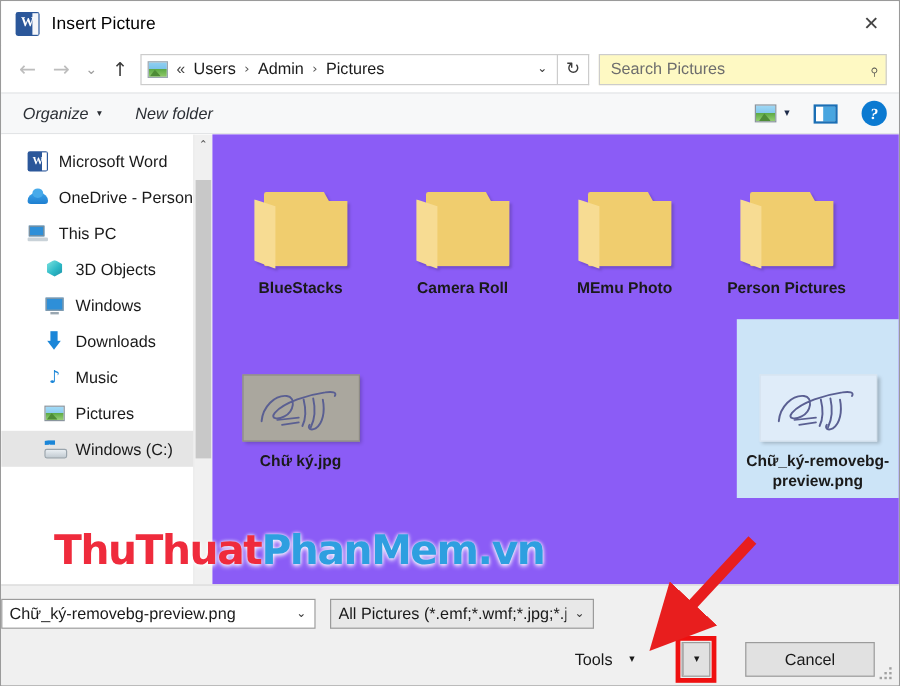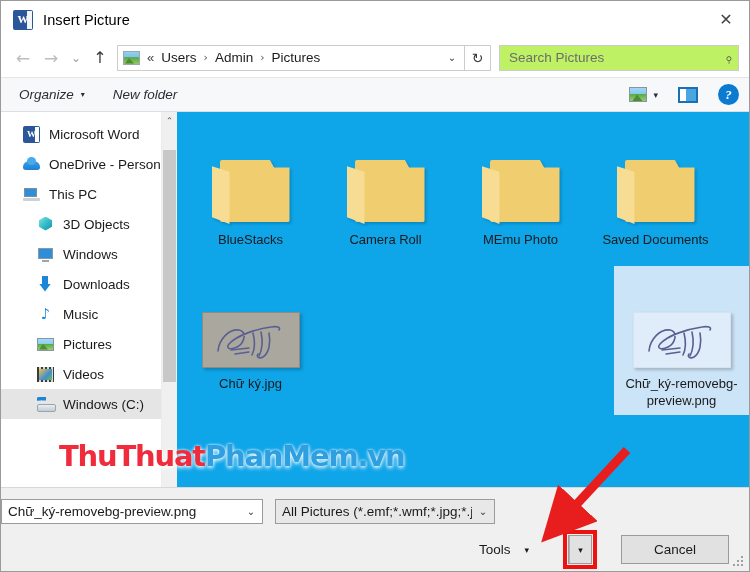--- a/index.html
+++ b/index.html
@@ -143,21 +143,21 @@
     background: #ffffff;
     display: flex; align-items: center; justify-content: center;
     color: #3b3b3b;
     font-size: 14px;
     font-family: "DejaVu Sans", sans-serif;
   }
   .searchbox {
     width: 240px;
     height: 26px;
     border: 1px solid #cccccc;
-    background: #bef264;
+    background: #fef9c3;
     margin-left: 8px;
     display: flex; align-items: center;
     padding: 0 6px 0 9px;
   }
   .searchbox .ph {
     flex: 1;
     font-size: 13.5px;
     color: #6d6d6d;
   }
   .search-icon {
@@ -394,24 +394,25 @@
   .sb-thumb {
     position: absolute;
     left: 1px; right: 1px;
     top: 38px; height: 232px;
     background: #c8c8c8;
   }
 
   
   .filepane {
     flex: 1;
-    background: #0ea5e9;
+    background: #8b5cf6;
     position: relative;
     padding: 10px 0 0 0;
     overflow: hidden;
+    font-weight: bold;
   }
   .file-row {
     display: flex;
     padding-left: 6px;
   }
   .file-cell {
     width: 135px;
     min-width: 135px;
     display: flex;
     flex-direction: column;
@@ -465,22 +466,22 @@
   .pic-thumb.transparent { background: #dfecf9; border-color: #d6e3ef; }
   .sig {
     position: absolute;
     left: 6px; top: 4px;
     width: 86px; height: 46px;
   }
 
   
   .watermark {
     position: absolute;
-    left: 58px; top: 438px;
-    font-size: 29px;
+    left: 44px; top: 438px;
+    font-size: 34px;
     font-weight: bold;
     font-family: "DejaVu Sans", sans-serif;
     letter-spacing: -1.2px;
     white-space: nowrap;
     z-index: 30;
     text-shadow: 0 2px 4px rgba(255,255,255,.9), 0 0 3px rgba(255,255,255,.95);
   }
   .wm-a { color: #ef2b3c; }
   .wm-b { color: #2e9fe0; }
 
@@ -692,26 +693,20 @@
         <span>Music</span>
       </div>
 
       <div class="nav-item indent">
         <span class="nav-ico ico-pic">
             <i></i>
           </span>
         <span>Pictures</span>
       </div>
 
-      <div class="nav-item indent">
-        <span class="nav-ico ico-video">
-            <i></i>
-          </span>
-        <span>Videos</span>
-      </div>
 
       <div class="nav-item indent selected">
         <span class="nav-ico ico-drive">
             <i></i>
           </span>
         <span>Windows (C:)</span>
       </div>
 
       <div class="sb-scroll">
         <div class="sb-up">⌃</div>
@@ -749,21 +744,21 @@
           </div>
           <div class="file-label">MEmu Photo</div>
         </div>
         <div class="file-cell">
           <div class="thumb-wrap">
             <div class="folder">
               <div class="back"></div>
                 <div class="front"></div>
             </div>
           </div>
-          <div class="file-label">Saved Documents</div>
+          <div class="file-label">Person Pictures</div>
         </div>
       </div>
 
       <div class="file-row" style="margin-top:12px;justify-content:space-between;">
         <div class="file-cell">
           <div class="thumb-wrap">
             <div class="pic-thumb photo">
               <svg class="sig" viewBox="0 0 86 46">
                 <path d="M9 34 C10 22, 20 12, 30 13 C38 14, 36 26, 28 30 C22 33, 16 32, 20 27 C28 18, 48 12, 62 10 C68 9, 72 10, 70 13" fill="none" stroke="#5a5f92" stroke-width="1.6" stroke-linecap="round"></path>
                 <path d="M44 16 C46 24, 46 32, 43 38" fill="none" stroke="#5a5f92" stroke-width="1.6" stroke-linecap="round"></path>

